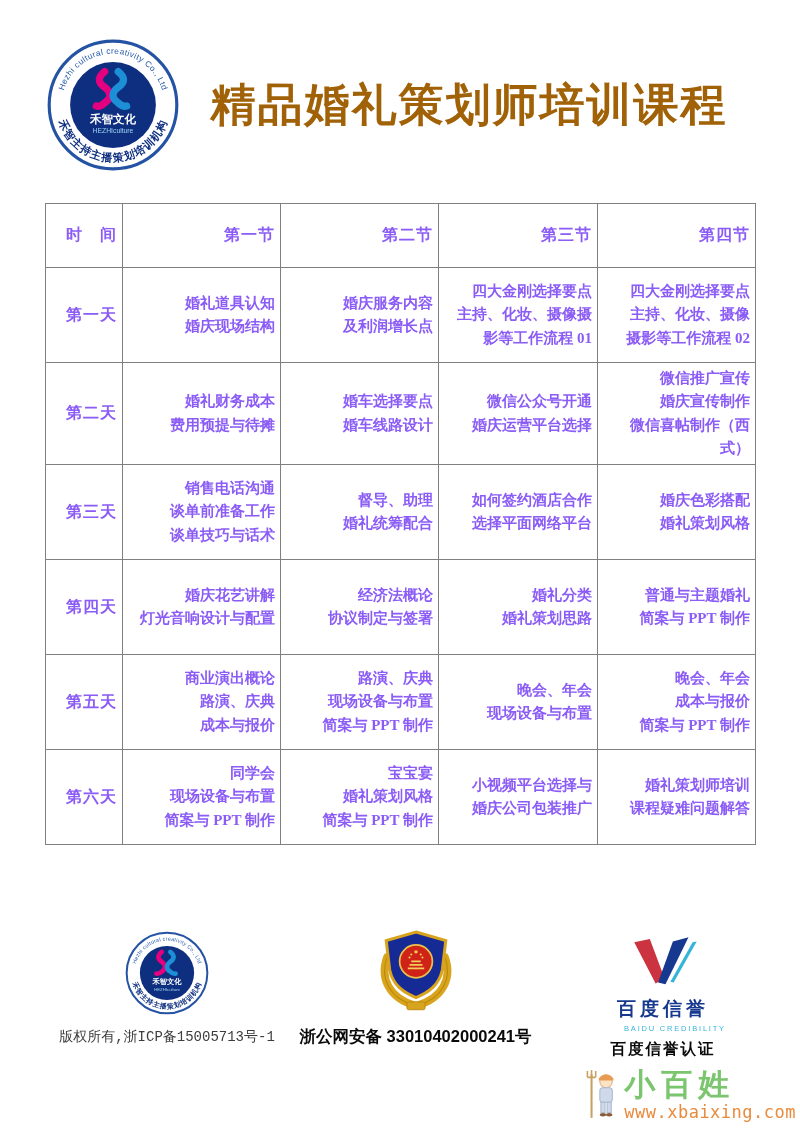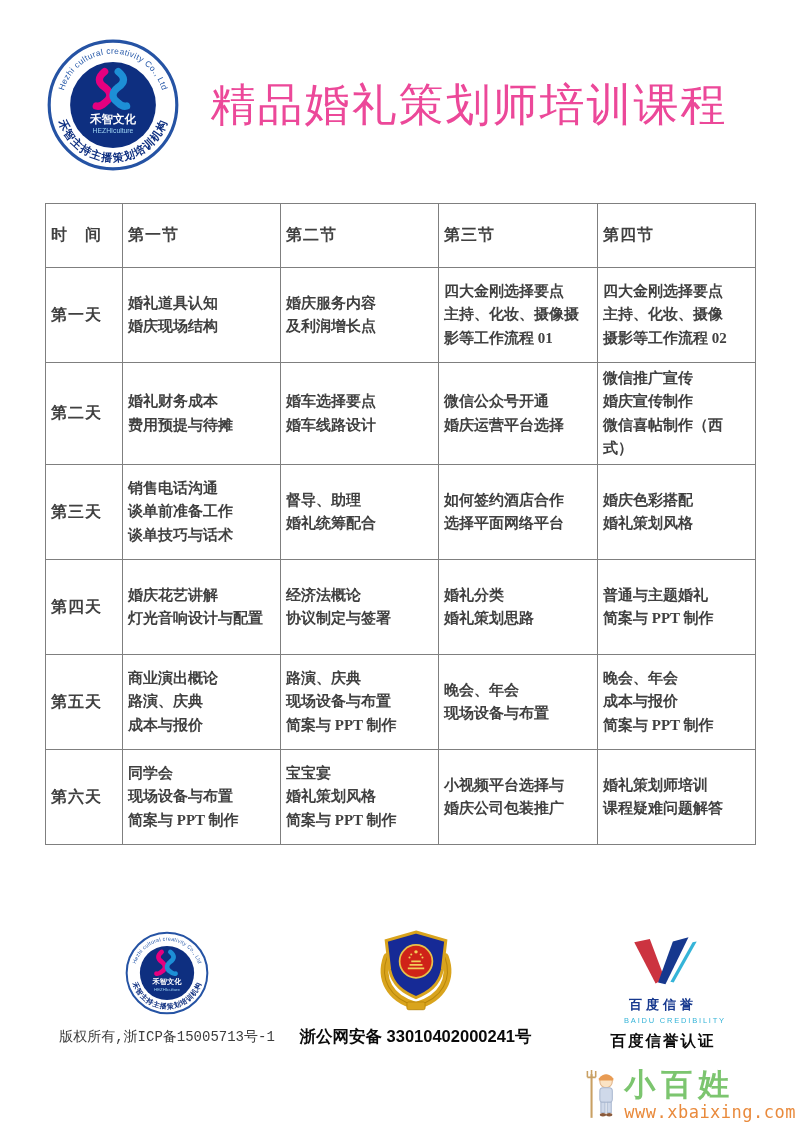--- a/index.html
+++ b/index.html
@@ -2,42 +2,42 @@
 <html><head>
 <meta charset="utf-8">
 <style>
   html,body { margin:0; padding:0; }
   body { width:800px; height:1128px; background:#ffffff; font-family:"Liberation Serif", serif; }
   .page { position:relative; width:800px; height:1128px; background:#ffffff; overflow:hidden; }
 
   
   .header { position:absolute; left:45px; top:32px; width:712px; height:145px; display:flex; align-items:center; }
   .hezhi-logo { width:136px; height:136px; flex:0 0 136px; }
-  .page-title { flex:1; text-align:center; font-size:45px; font-weight:400; color:#ec4899; letter-spacing:2px; margin:0; font-family:"Liberation Serif", serif; }
+  .page-title { flex:1; text-align:center; font-size:45px; font-weight:700; color:#a16207; letter-spacing:2px; margin:0; font-family:"Liberation Serif", serif; }
 
   
   table.course { position:absolute; left:45px; top:203px; width:710px; border-collapse:collapse; table-layout:fixed; }
   table.course th, table.course td {
-    border:1px solid #7f7f7f; text-align:left; vertical-align:middle;
-    white-space:pre-line; color:#404040; padding:4px 5px; line-height:1.55;
+    border:1px solid #7f7f7f; text-align:right; vertical-align:middle;
+    white-space:pre-line; color:#8b5cf6; padding:4px 5px; line-height:1.55;
   }
   table.course thead tr { height:64px; }
   table.course tbody tr { height:95px; }
   table.course th { font-size:16px; font-weight:700; letter-spacing:1px; }
   td.day { font-size:16px; font-weight:700; letter-spacing:1px; }
   td.course-cell { font-size:15px; font-weight:600; }
 
   
   .f-col { position:absolute; display:flex; flex-direction:column; align-items:center; }
   .f-left { left:58px; top:930px; width:218px; }
   .f-center { left:298px; top:926px; width:235px;align-items:center; }
   .f-right { left:574px; top:934px; width:178px; }
   .copyright { margin-top:12px; font-family:Liberation Mono, monospace; font-size:14px; color:#3c3c3c; }
   .police-text { margin-top:12px; font-family:"Liberation Sans", sans-serif; font-size:16.5px; font-weight:700; color:#0a0a0a; }
-  .baidu-title { margin-top:6px; font-family:"Liberation Sans", sans-serif; font-size:13px; font-weight:600; color:#16388e; letter-spacing:4px; }
+  .baidu-title { margin-top:6px; font-family:"Liberation Sans", sans-serif; font-size:19px; font-weight:600; color:#16388e; letter-spacing:4px; }
   .baidu-sub { margin-top:2px; font-family:"Liberation Sans", sans-serif; font-size:7.5px; color:#35b4d8; letter-spacing:1.8px;margin-left:24px; }
   .baidu-cert { margin-top:6px; font-family:"Liberation Sans", sans-serif; font-size:15.5px; font-weight:700; color:#0a0a0a; letter-spacing:2px; }
   .footer-logo { width:86px; height:86px; }
   .badge-svg { width:82px; height:88px; }
   .baidu-v { width:74px; height:56px; }
 
   
   .watermark { position:absolute; right:4px; bottom:6px; display:flex; align-items:flex-end; }
   .farmer { width:36px; height:54px; margin-right:2px; }
   .wm-text { display:flex; flex-direction:column; }

